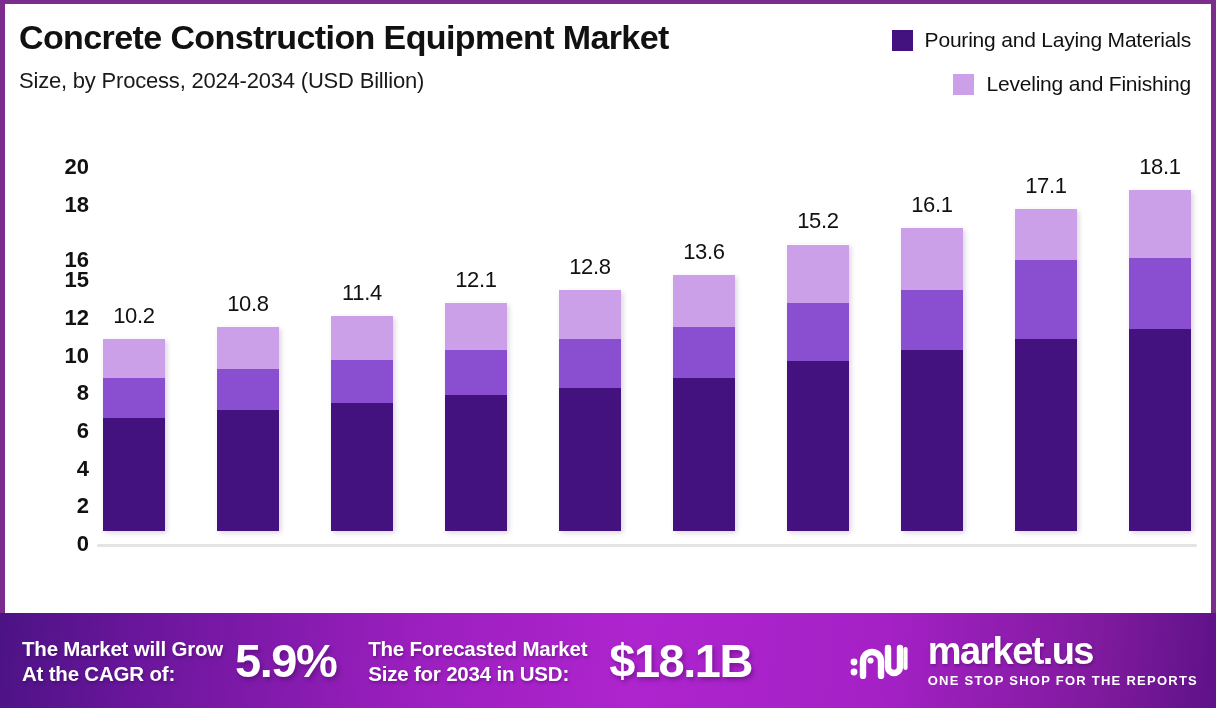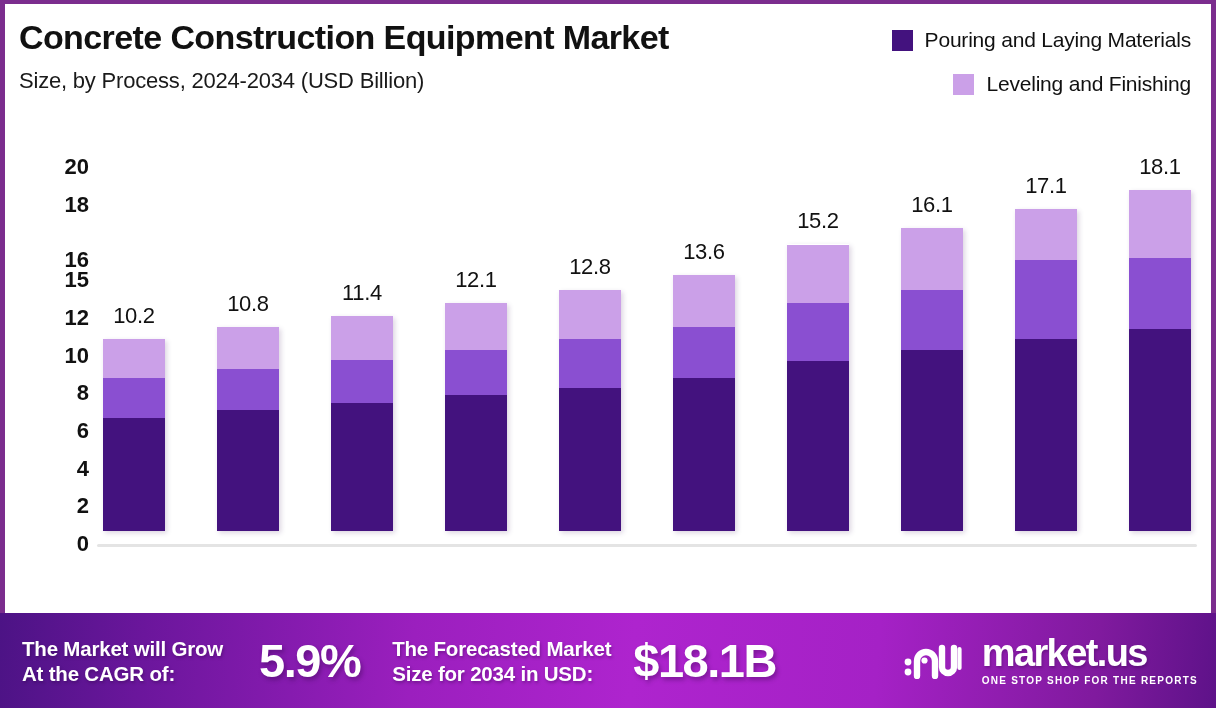--- a/index.html
+++ b/index.html
@@ -187,21 +187,21 @@
     white-space: nowrap;
   }
   .foot-big {
     color: #ffffff;
     font-size: 47px;
     font-weight: bold;
     letter-spacing: -1.5px;
     text-shadow: 2px 3px 4px rgba(40,0,60,0.35);
     white-space: nowrap;
   }
-  #cagr-text { margin-right: 36px; }
+  #cagr-text { margin-right: 12px; }
   #cagr-value { margin-right: 32px; }
   #fcast-text { margin-right: 22px; }
   #fcast-value { margin-right: 22px; }
 
   #brand {
     display: flex;
     align-items: center;
     gap: 20px;
     margin-left: auto;
   }
@@ -210,21 +210,21 @@
   #brand-name {
     color: #ffffff;
     font-size: 38px;
     font-weight: bold;
     letter-spacing: -1.6px;
     line-height: 0.95;
     text-shadow: 1px 2px 3px rgba(40,0,60,0.3);
   }
   #brand-tagline {
     color: #ffffff;
-    font-size: 10px;
+    font-size: 13px;
     font-weight: bold;
     letter-spacing: 1.25px;
     margin-top: 4px;
   }
 </style>
 </head>
 <body>
 
 <div id="frame">
 

